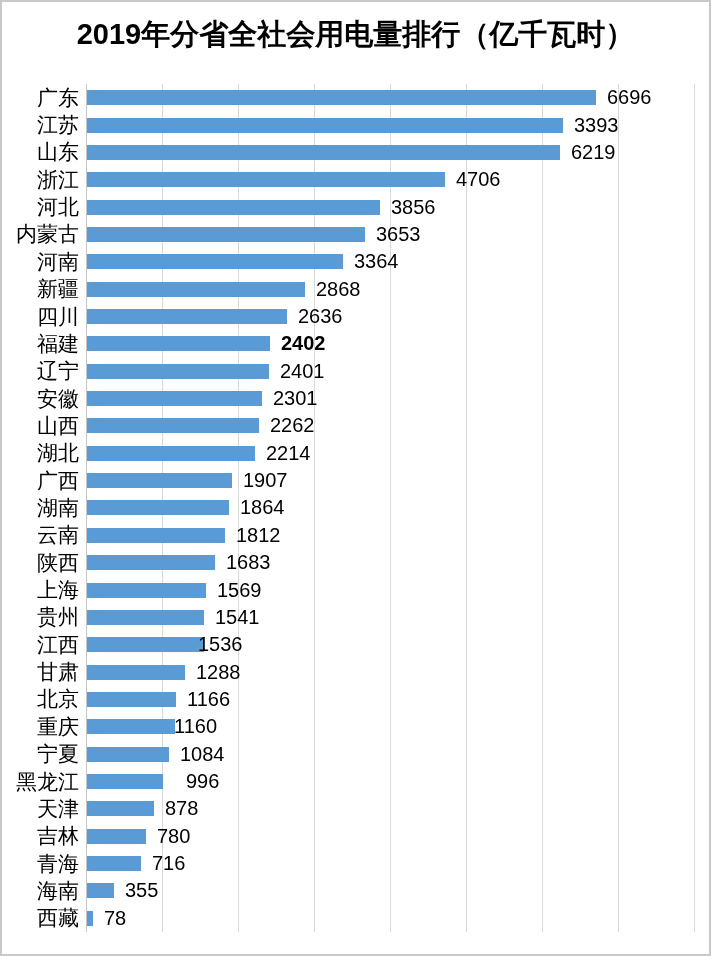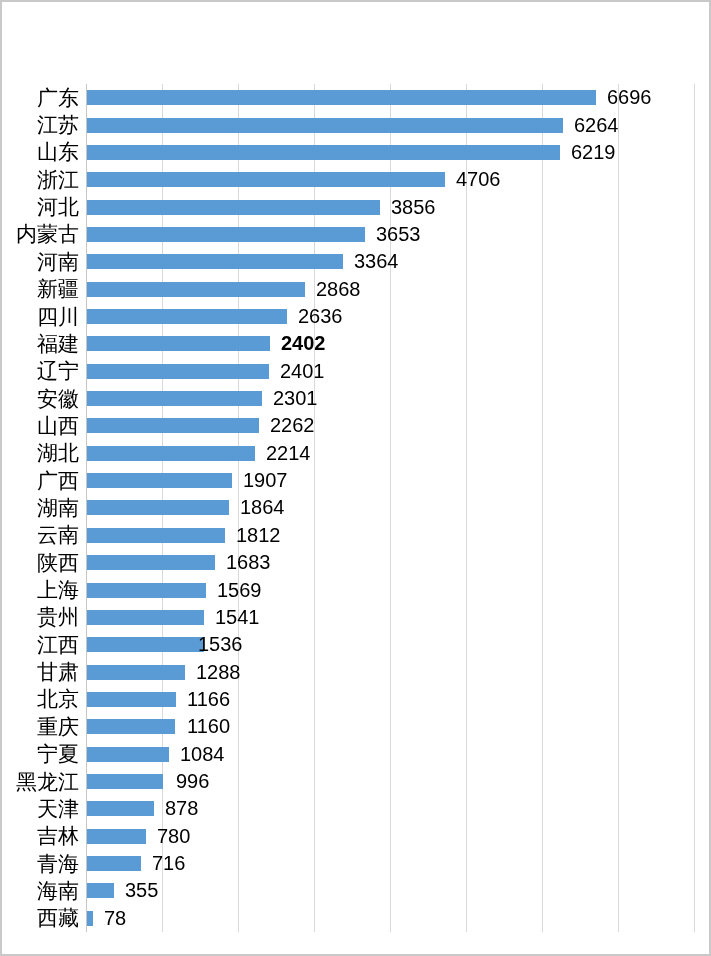--- a/index.html
+++ b/index.html
@@ -69,20 +69,21 @@
     align-items: center;
     font-size: 20px;
     color: #000000;
     white-space: nowrap;
   }
 </style>
 </head>
 <body>
 
 <div class="page">
+  <div class="title">2019年分省全社会用电量排行（亿千瓦时）</div>
   <div class="plot">
     <div id="gridlines">
         <div class="gridline" style="left: 0px; background: rgb(198, 198, 198);"></div>
         <div class="gridline" style="left: 76px; background: rgb(217, 217, 217);"></div>
         <div class="gridline" style="left: 152px; background: rgb(217, 217, 217);"></div>
         <div class="gridline" style="left: 228px; background: rgb(217, 217, 217);"></div>
         <div class="gridline" style="left: 304px; background: rgb(217, 217, 217);"></div>
         <div class="gridline" style="left: 380px; background: rgb(217, 217, 217);"></div>
         <div class="gridline" style="left: 456px; background: rgb(217, 217, 217);"></div>
         <div class="gridline" style="left: 532px; background: rgb(217, 217, 217);"></div>
@@ -91,21 +92,21 @@
   </div>
   <div id="rows">
       <div class="row" style="top: 82px; height: 27.3548px;">
         <div class="cat">广东</div>
         <div class="bar" style="width: 509px; top: 6.17742px; background: rgb(91, 155, 213);"></div>
         <div class="val" style="left: 605px;">6696</div>
       </div>
       <div class="row" style="top: 109.355px; height: 27.3548px;">
         <div class="cat">江苏</div>
         <div class="bar" style="width: 476px; top: 6.17742px; background: rgb(91, 155, 213);"></div>
-        <div class="val" style="left: 572px;">6264</div>
+        <div class="val" style="left: 572px;">3393</div>
       </div>
       <div class="row" style="top: 136.71px; height: 27.3548px;">
         <div class="cat">山东</div>
         <div class="bar" style="width: 473px; top: 6.17742px; background: rgb(91, 155, 213);"></div>
         <div class="val" style="left: 569px;">6219</div>
       </div>
       <div class="row" style="top: 164.065px; height: 27.3548px;">
         <div class="cat">浙江</div>
         <div class="bar" style="width: 358px; top: 6.17742px; background: rgb(91, 155, 213);"></div>
         <div class="val" style="left: 454px;">4706</div>
@@ -201,31 +202,31 @@
         <div class="val" style="left: 194px;">1288</div>
       </div>
       <div class="row" style="top: 683.806px; height: 27.3548px;">
         <div class="cat">北京</div>
         <div class="bar" style="width: 89px; top: 6.17742px; background: rgb(91, 155, 213);"></div>
         <div class="val" style="left: 185px; text-align: center;">1166</div>
       </div>
       <div class="row" style="top: 711.161px; height: 27.3548px;">
         <div class="cat">重庆</div>
         <div class="bar" style="width: 88px; top: 6.17742px; background: rgb(91, 155, 213);"></div>
-        <div class="val" style="left: 185px;">1160</div>
+        <div class="val" style="left: 172px;">1160</div>
       </div>
       <div class="row" style="top: 738.516px; height: 27.3548px;">
         <div class="cat">宁夏</div>
         <div class="bar" style="width: 82px; top: 6.17742px; background: rgb(91, 155, 213);"></div>
         <div class="val" style="left: 178px;">1084</div>
       </div>
       <div class="row" style="top: 765.871px; height: 27.3548px;">
         <div class="cat">黑龙江</div>
         <div class="bar" style="width: 76px; top: 6.17742px; background: rgb(91, 155, 213);"></div>
-        <div class="val" style="left: 174px;">996</div>
+        <div class="val" style="left: 184px;">996</div>
       </div>
       <div class="row" style="top: 793.226px; height: 27.3548px;">
         <div class="cat">天津</div>
         <div class="bar" style="width: 67px; top: 6.17742px; background: rgb(91, 155, 213);"></div>
         <div class="val" style="left: 163px;">878</div>
       </div>
       <div class="row" style="top: 820.581px; height: 27.3548px;">
         <div class="cat">吉林</div>
         <div class="bar" style="width: 59px; top: 6.17742px; background: rgb(91, 155, 213);"></div>
         <div class="val" style="left: 155px;">780</div>

